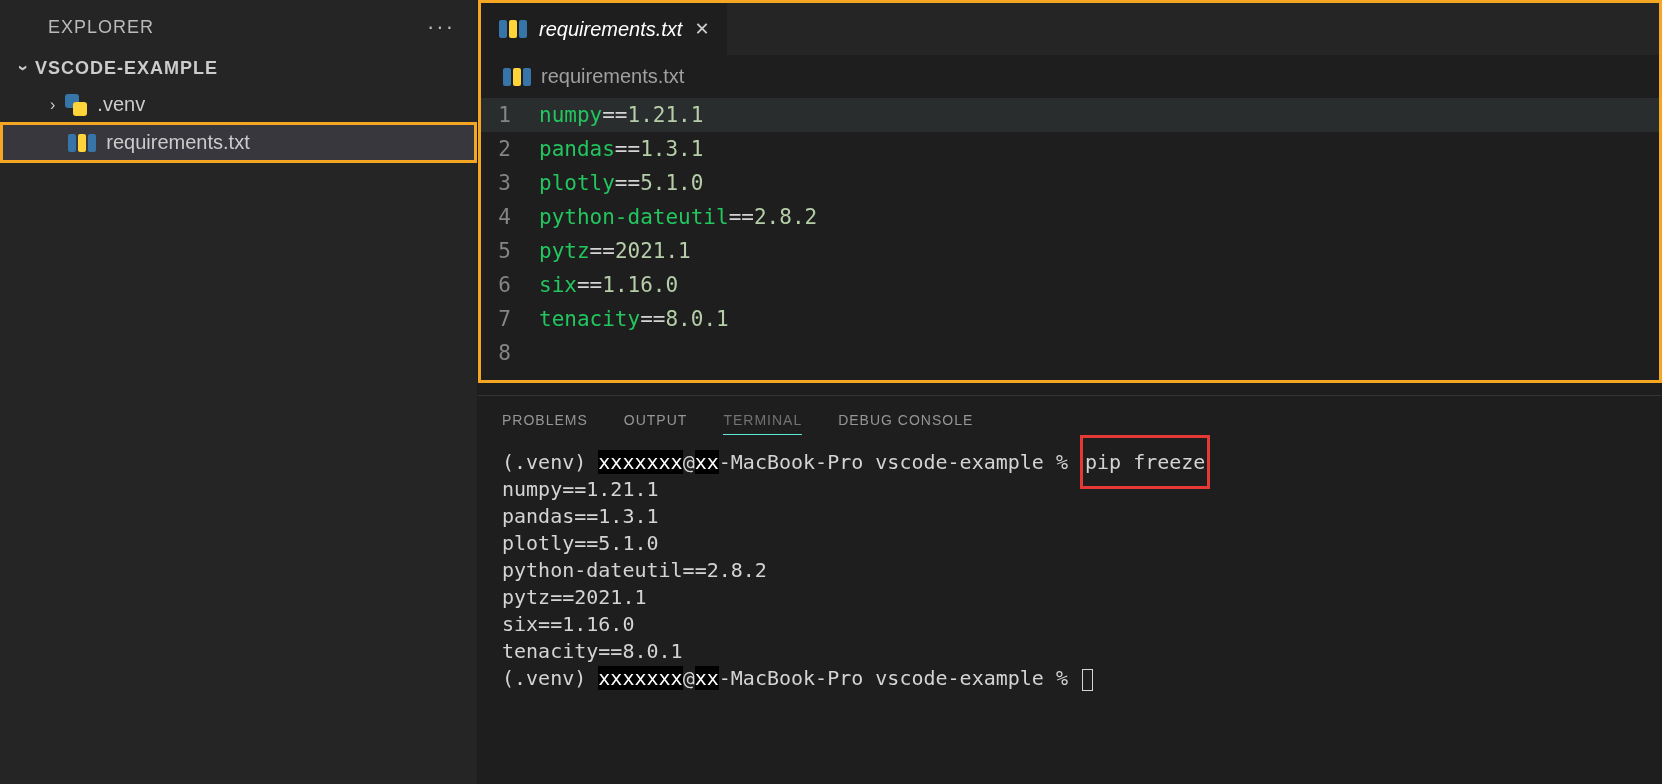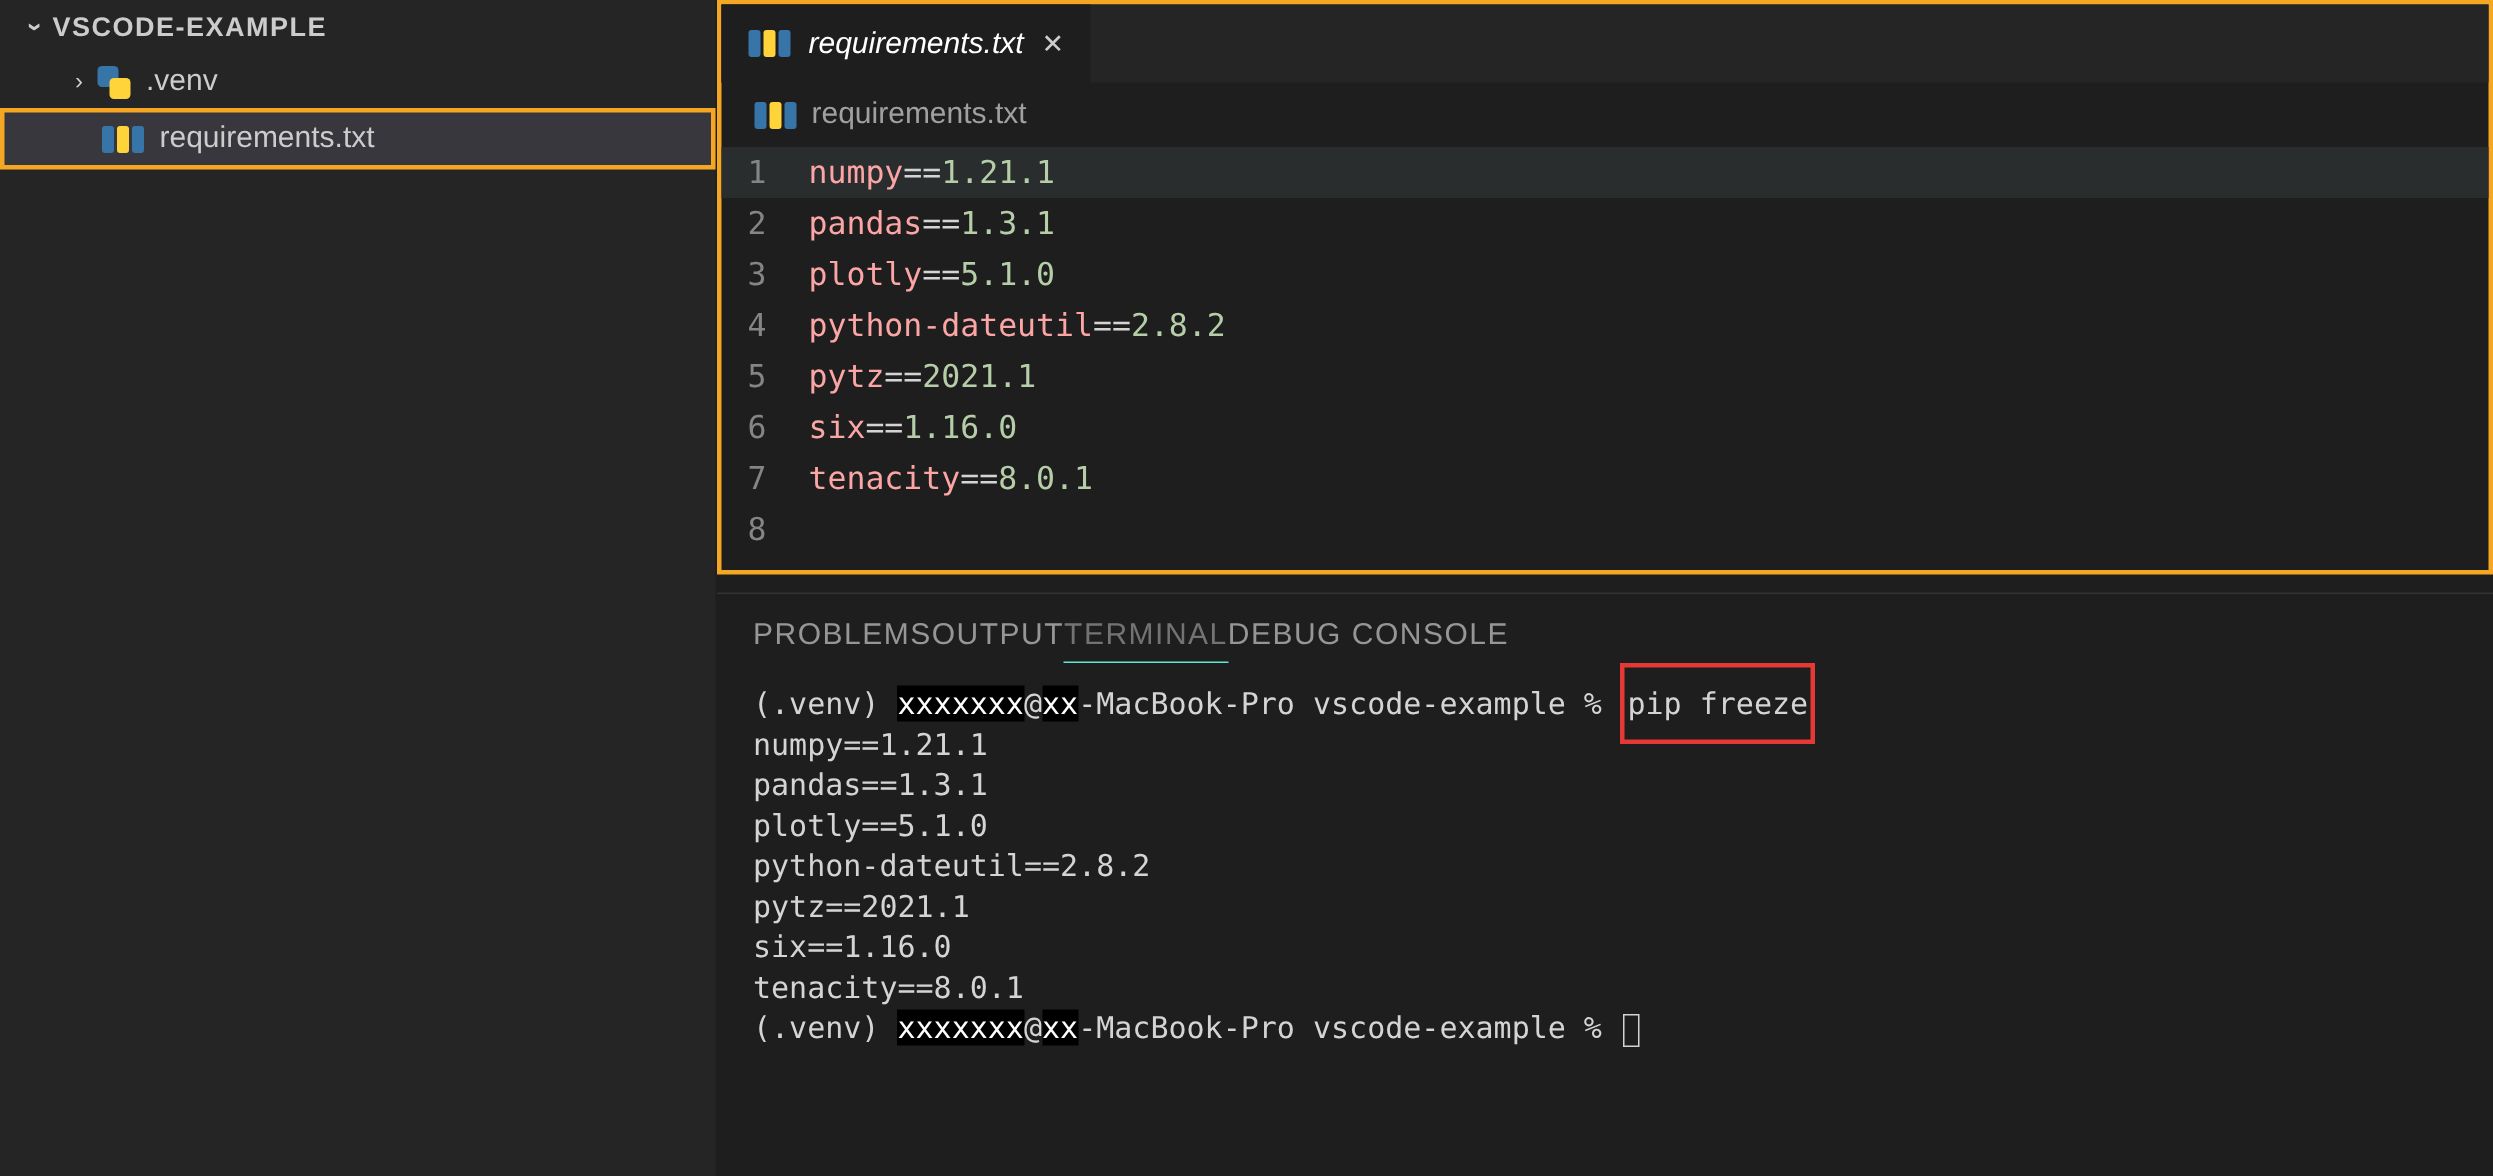--- a/index.html
+++ b/index.html
@@ -123,37 +123,38 @@
     }
     .lineno {
       width: 58px;
       text-align: right;
       color: #858585;
       padding-right: 28px;
     }
     .code {
       color: #cccccc;
     }
-    .code .pkg { color: #fca5a5; }
+    .code .pkg { color: #22c55e; }
     .code .op  { color: #d4d4d4; }
     .code .ver { color: #b5cea8; }
     .editor-line.active {
       background: #2a2d2e;
     }
     .panel {
       flex: 1;
       background: #1e1e1e;
       border-top: 1px solid #333333;
       display: flex;
       flex-direction: column;
     }
     .panel-tabs {
       display: flex;
+      gap: 36px;
       padding: 16px 24px 10px 24px;
-      font-size: 20px;
+      font-size: 14px;
       color: #969696;
       letter-spacing: 1px;
     }
     .panel-tab {
       cursor: pointer;
       padding-bottom: 6px;
     }
     .panel-tab.active {
       color: #737373;
       border-bottom: 1px solid #5eead4;
@@ -203,20 +204,24 @@
       height: 14px;
       border-radius: 3px;
     }
     .py-icon::before { background: #3775a9; top: 0; left: 0; }
     .py-icon::after { background: #ffd43b; bottom: 0; right: 0; }
   </style>
 </head>
 <body>
 
 <div class="sidebar">
+  <div class="sidebar-header">
+    <span>EXPLORER</span>
+    <span class="dots">···</span>
+  </div>
   <div class="folder-header">
     <span class="chevron">›</span>
     <span>VSCODE-EXAMPLE</span>
   </div>
   <div class="tree-item">
     <span class="chev">›</span>
     <span class="icon">
         <span class="py-icon"></span>
       </span>
     <span>.venv</span>

